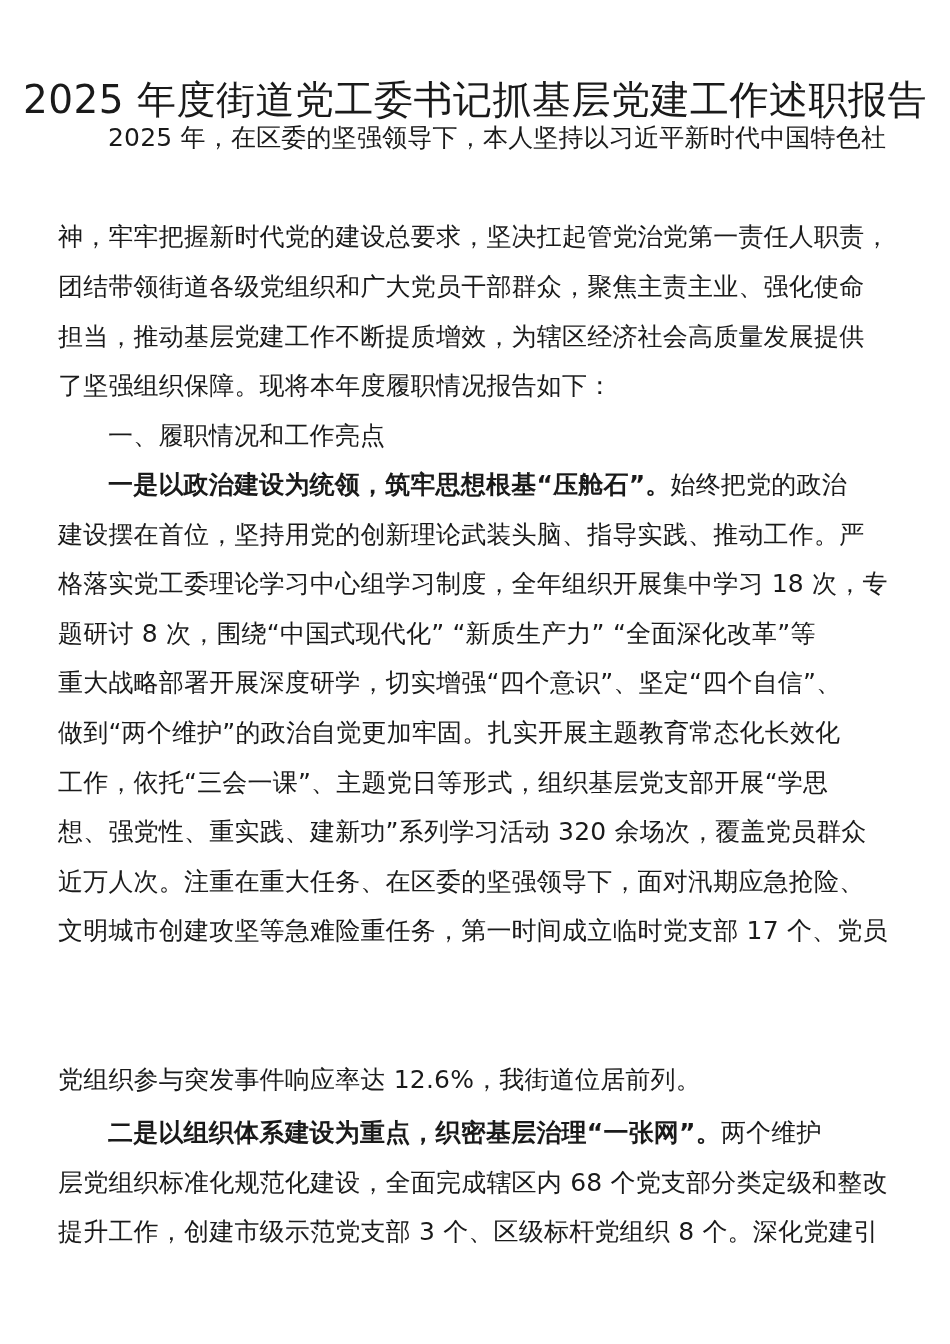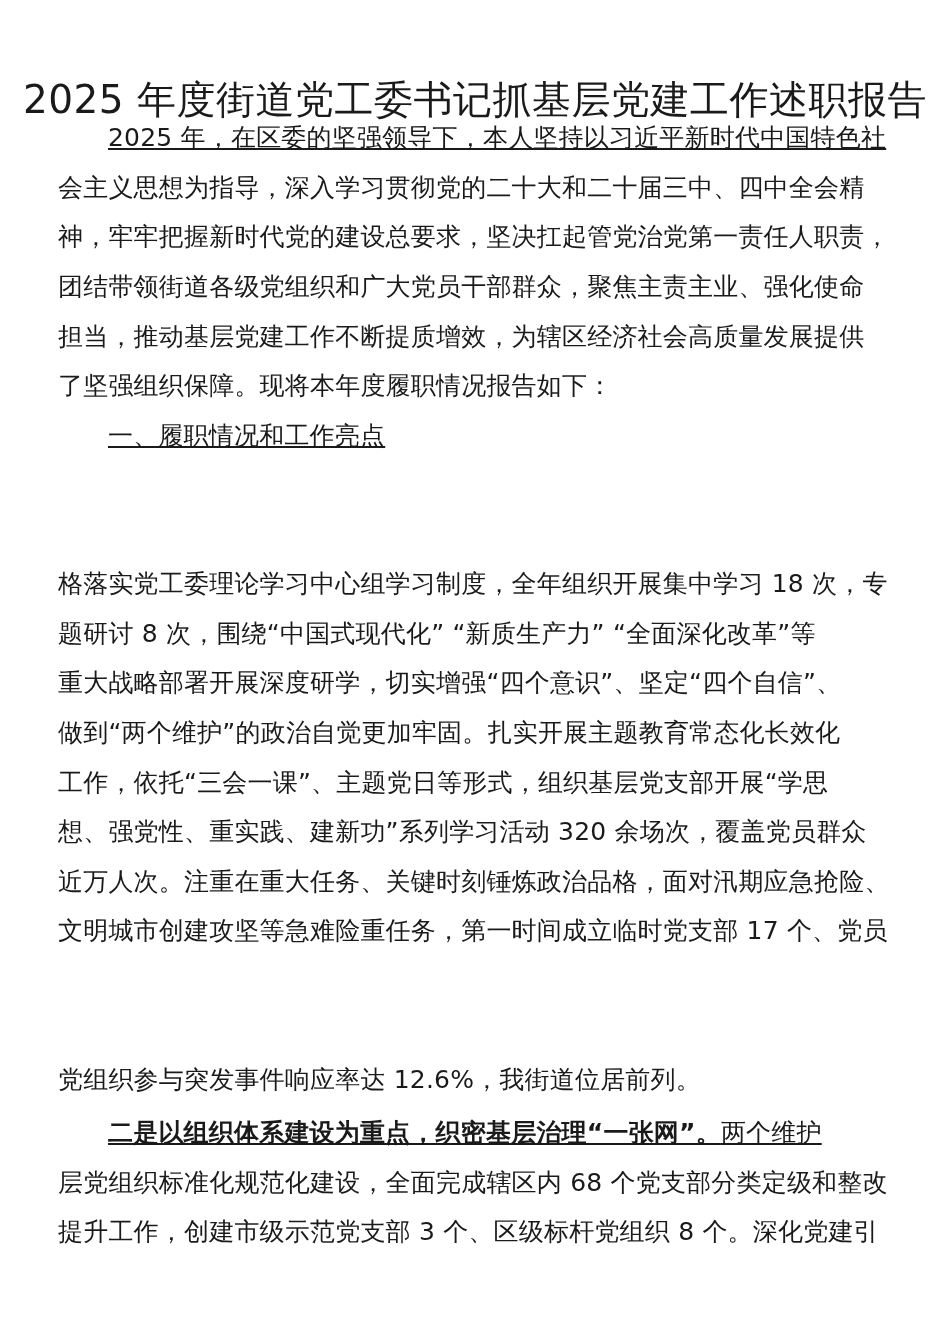--- a/index.html
+++ b/index.html
@@ -38,46 +38,49 @@
     .line {
       position: absolute;
       left: 58px;
       width: 840px;
       height: 40px;
       font-size: 25px;
       line-height: 40px;
       white-space: nowrap;
       letter-spacing: 0.2px;
     }
-    .indent { left: 108px; width: 790px; text-decoration: underline; }
+    .indent { left: 108px; width: 790px; }
     .bold { font-weight: bold; }
   </style>
 </head>
 <body>
 
 <div class="page">
 
   <div class="title">2025 年度街道党工委书记抓基层党建工作述职报告</div>
 
   <div class="line indent" style="top:118px">2025 年，在区委的坚强领导下，本人坚持以习近平新时代中国特色社</div>
-  <div class="line" style="top:168px">会主义思想为指导，深入学习贯彻党的二十大和二十届三中、四中全会精</div>
   <div class="line" style="top:217px">神，牢牢把握新时代党的建设总要求，坚决扛起管党治党第一责任人职责，</div>
   <div class="line" style="top:267px">团结带领街道各级党组织和广大党员干部群众，聚焦主责主业、强化使命</div>
   <div class="line" style="top:366px">了坚强组织保障。现将本年度履职情况报告如下：</div>
   <div class="line" style="top:317px">担当，推动基层党建工作不断提质增效，为辖区经济社会高质量发展提供</div>
 
   <div class="line indent" style="top:416px">一、履职情况和工作亮点</div>
 
+  <div class="line indent" style="top:465px">
+    <span class="bold">一是以政治建设为统领，筑牢思想根基“压舱石”。</span><span>始终把党的政治</span>
+  </div>
+  <div class="line" style="top:515px">建设摆在首位，坚持用党的创新理论武装头脑、指导实践、推动工作。严</div>
   <div class="line" style="top:564px">格落实党工委理论学习中心组学习制度，全年组织开展集中学习 18 次，专</div>
   <div class="line" style="top:614px">题研讨 8 次，围绕“中国式现代化” “新质生产力” “全面深化改革”等</div>
   <div class="line" style="top:663px">重大战略部署开展深度研学，切实增强“四个意识”、坚定“四个自信”、</div>
   <div class="line" style="top:713px">做到“两个维护”的政治自觉更加牢固。扎实开展主题教育常态化长效化</div>
   <div class="line" style="top:763px">工作，依托“三会一课”、主题党日等形式，组织基层党支部开展“学思</div>
   <div class="line" style="top:812px">想、强党性、重实践、建新功”系列学习活动 320 余场次，覆盖党员群众</div>
-  <div class="line" style="top:862px">近万人次。注重在重大任务、关键时刻锤炼政治品格，面对汛期应急抢险、</div>
+  <div class="line" style="top:862px">近万人次。注重在重大任务、在区委的坚强领导下，面对汛期应急抢险、</div>
   <div class="line" style="top:911px">文明城市创建攻坚等急难险重任务，第一时间成立临时党支部 17 个、党员</div>
   <div class="line" style="top:1060px">党组织参与突发事件响应率达 12.6%，我街道位居前列。</div>
 
   <div class="line indent" style="top:1113px">
     <span class="bold">二是以组织体系建设为重点，织密基层治理“一张网”。</span><span>两个维护</span>
   </div>
   <div class="line" style="top:1163px">层党组织标准化规范化建设，全面完成辖区内 68 个党支部分类定级和整改</div>
   <div class="line" style="top:1212px">提升工作，创建市级示范党支部 3 个、区级标杆党组织 8 个。深化党建引</div>
 
 </div>

